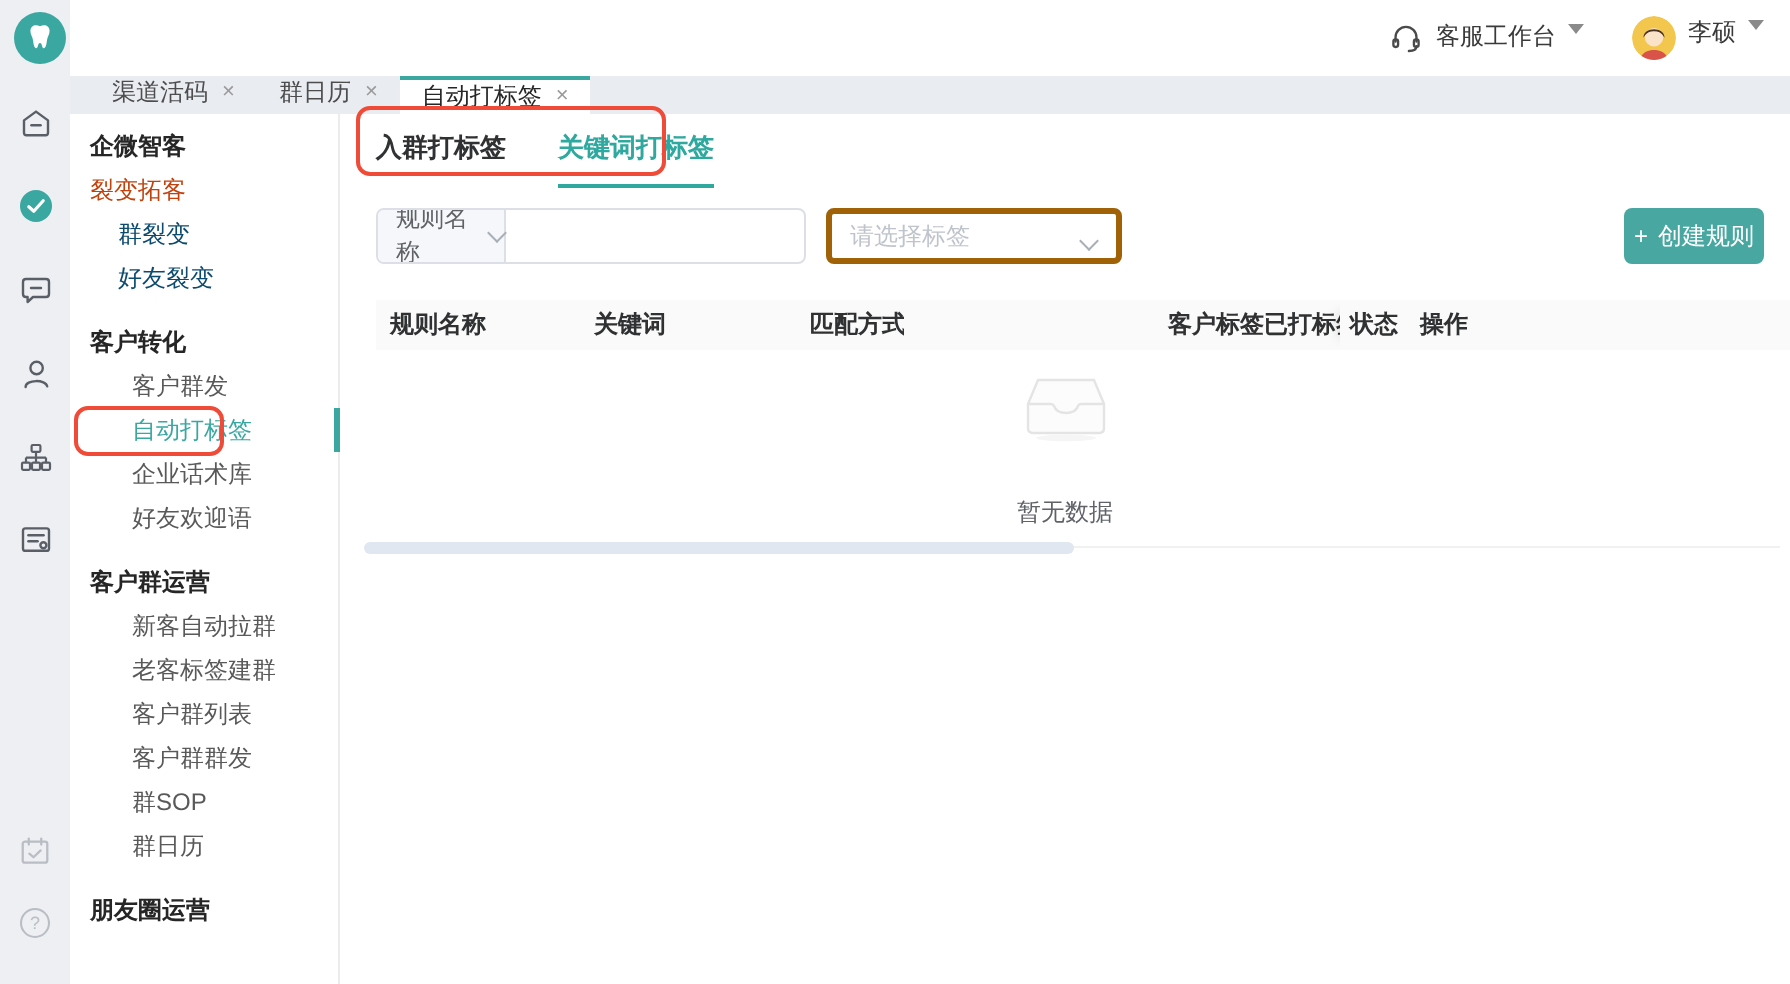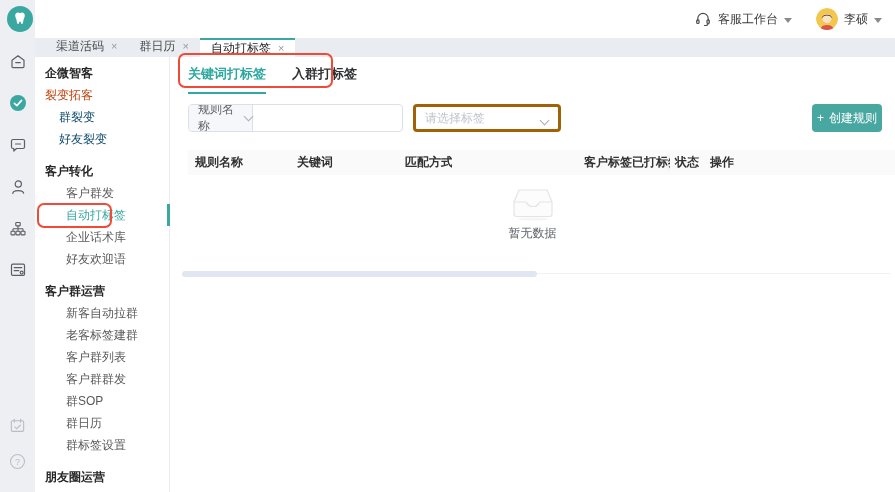--- a/index.html
+++ b/index.html
@@ -10,21 +10,21 @@
     font-size:12px; color:#333; background:#fff;
   }
   
   .rail { position:absolute; left:0; top:0; width:35px; height:492px; background:#edeff3; z-index:3; }
   .logo { position:absolute; left:7px; top:6px; width:26px; height:26px; border-radius:50%;
           background:#3AA7A1; display:flex; align-items:center; justify-content:center; }
   .rail-icon { position:absolute; left:0; width:35px; height:18px; display:flex; justify-content:center; cursor:pointer; }
   
   .topbar { position:absolute; left:35px; top:0; right:0; height:38px; background:#fff; z-index:2; }
   .topbar-right { position:absolute; right:13px; top:0; height:38px; display:flex; align-items:center; }
-  .tb-group { display:flex; align-items:center; gap:6px; cursor:pointer; color:#3a3a3a; }
+  .tb-group { display:flex; align-items:flex-start; gap:6px; cursor:pointer; color:#3a3a3a; }
   .tb-sep { width:24px; }
   .caret { width:0; height:0; border-left:4px solid transparent; border-right:4px solid transparent;
            border-top:5px solid #8a8a8a; margin-top:2px; }
   .avatar { width:22px; height:22px; border-radius:50%; overflow:hidden; }
   
   .tabbar { position:absolute; left:35px; top:38px; right:0; height:19px; background:#e9ecf1;
             display:flex; align-items:flex-start; padding-left:10px; z-index:2; }
   .wtab { display:flex; align-items:center; gap:7px; padding:0 11px; color:#4d4d4d; cursor:pointer; font-size:12px; }
   .wtab .x { color:#9a9a9a; font-size:11px; line-height:1; }
   .wtab.active { background:#fff; border-top:2px solid #3AA7A1; color:#262626; }
@@ -62,21 +62,21 @@
   .thead { position:absolute; left:18px; right:0; top:93px; height:25px; background:#fafafa;
            display:flex; align-items:center; font-weight:bold; color:#303133; }
   .th { overflow:hidden; white-space:nowrap; }
   .th1 { width:109px; padding-left:7px; } .th2 { width:108px; } .th3 { width:47px; }
   .th4 { width:180px;text-align:right; } .th5 { width:38px; }
   .th-fixed { flex:1; display:flex; align-self:stretch; align-items:center; background:#fafafa;
               box-shadow:-7px 0 7px -7px rgba(0,0,0,0.18); }
   .th6 { width:35px; padding-left:5px; } .th7 { padding-left:5px; }
   
   .empty { position:absolute; left:0; right:0; top:128px; text-align:center; }
-  .empty-text { margin-top:1px; color:#5f6368; }
+  .empty-text { margin-top:24px; color:#5f6368; }
   
   .hscroll { position:absolute; left:12px; right:5px; top:214px; height:6px; }
   .hscroll .track-line { position:absolute; left:0; right:0; top:2px; height:1px; background:#f1f1f1; }
   .hscroll .thumb { position:absolute; left:0; top:0; width:355px; height:6px; border-radius:3px; background:#E1E7F1; cursor:grab; }
   
   .ann { position:absolute; border:2px solid #EF4B38; border-radius:7px; z-index:10; pointer-events:none; }
   .ann-tabs { left:178px; top:53px; width:155px; height:35px; }
   .ann-side { left:37px; top:203px; width:75px; height:25px; }
 </style>
 </head>
@@ -203,29 +203,28 @@
     </div>
     <div class="s-row s-item">企业话术库</div>
     <div class="s-row s-item">好友欢迎语</div>
     <div class="s-row s-title gap">客户群运营</div>
     <div class="s-row s-item">新客自动拉群</div>
     <div class="s-row s-item">老客标签建群</div>
     <div class="s-row s-item">客户群列表</div>
     <div class="s-row s-item">客户群群发</div>
     <div class="s-row s-item">群SOP</div>
     <div class="s-row s-item">群日历</div>
-    <div class="s-row s-item">群标签设置</div>
     <div class="s-row s-title gap">朋友圈运营</div>
   </div>
 
   <div class="main">
 
     <div class="ctabs">
+      <div class="ctab">入群打标签</div>
       <div class="ctab active">关键词打标签</div>
-      <div class="ctab">入群打标签</div>
     </div>
 
     <div class="filter-row">
       <div class="input-group">
         <div class="ig-addon">
           <span>规则名称</span>
           <span class="chev"></span>
         </div>
       </div>
       <div class="select">

